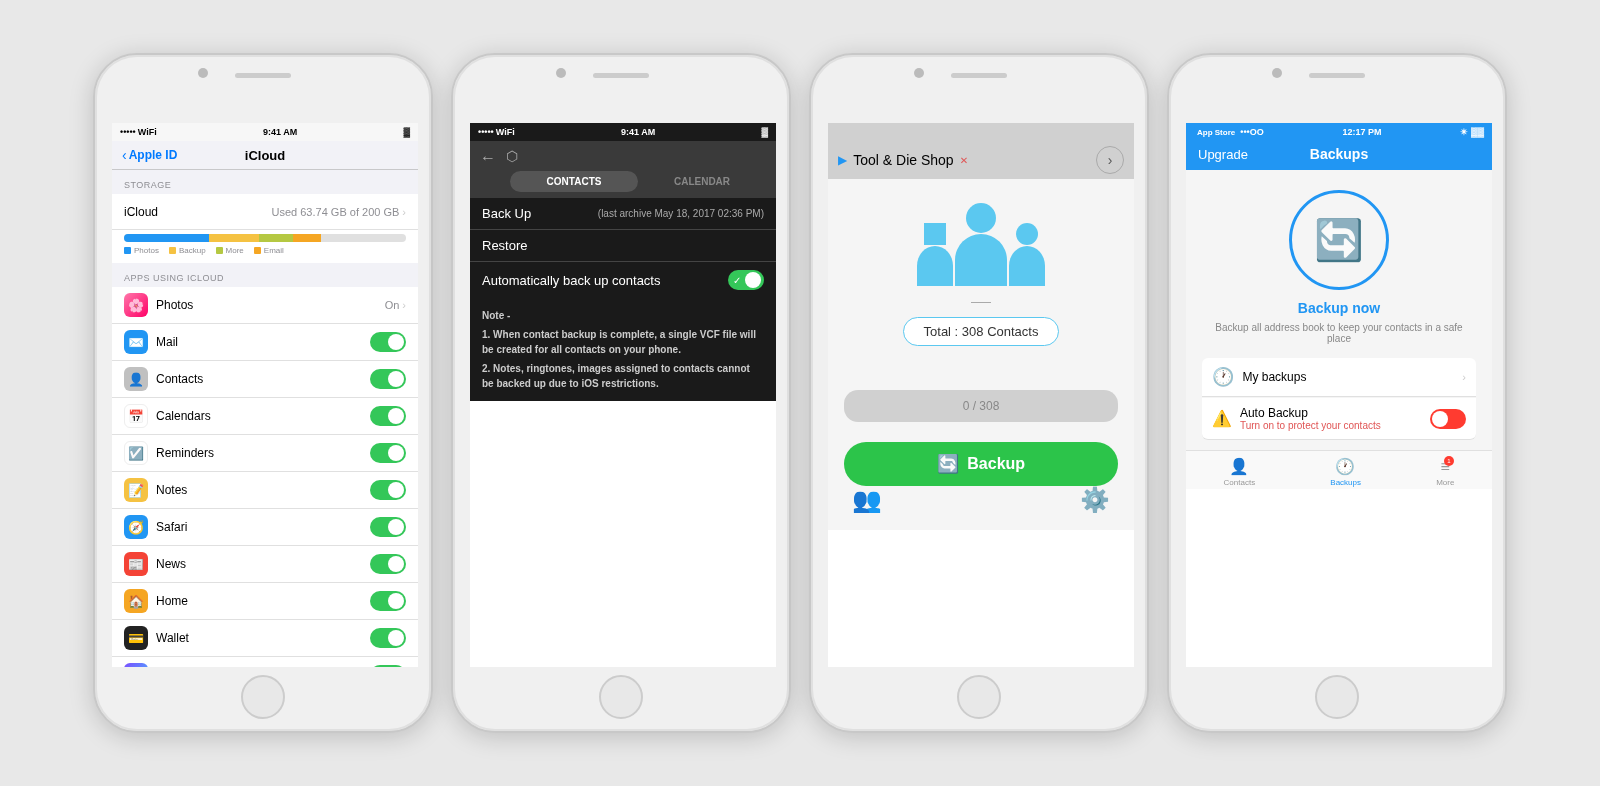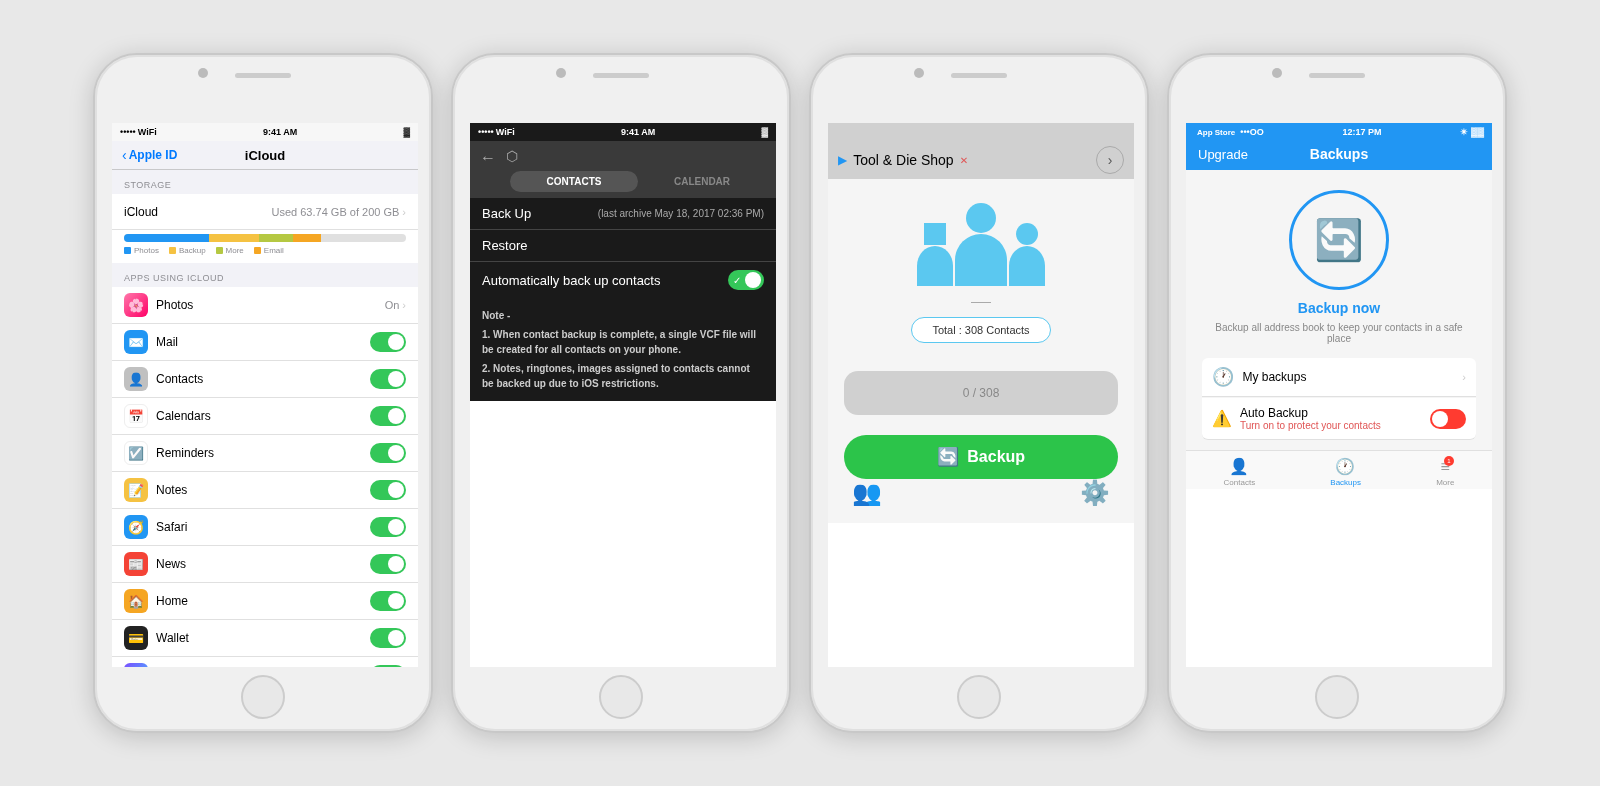--- a/index.html
+++ b/index.html
@@ -269,28 +269,28 @@
       border: 1.5px solid #aaa;
       border-radius: 50%;
       display: flex; align-items: center; justify-content: center;
       font-size: 14px; color: #555;
     }
     .p3-body { background: #f5f5f5; flex: 1; display: flex; flex-direction: column; align-items: center; padding: 16px; }
     .p3-total-badge {
       border: 1.5px solid #5bc8f0;
       border-radius: 20px;
       padding: 6px 20px;
-      font-size: 11px;
+      font-size: 13px;
       color: #333;
-      margin: 8px 0 16px 0;
+      margin: 8px 0 32px 0;
       background: #fff;
     }
     .p3-progress-bar {
       width: 100%;
-      height: 44px;
+      height: 32px;
       background: #d0d0d0;
       border-radius: 14px;
       display: flex;
       align-items: center;
       justify-content: center;
       font-size: 12px;
       color: #888;
       margin-bottom: 20px;
     }
     .p3-backup-btn {

